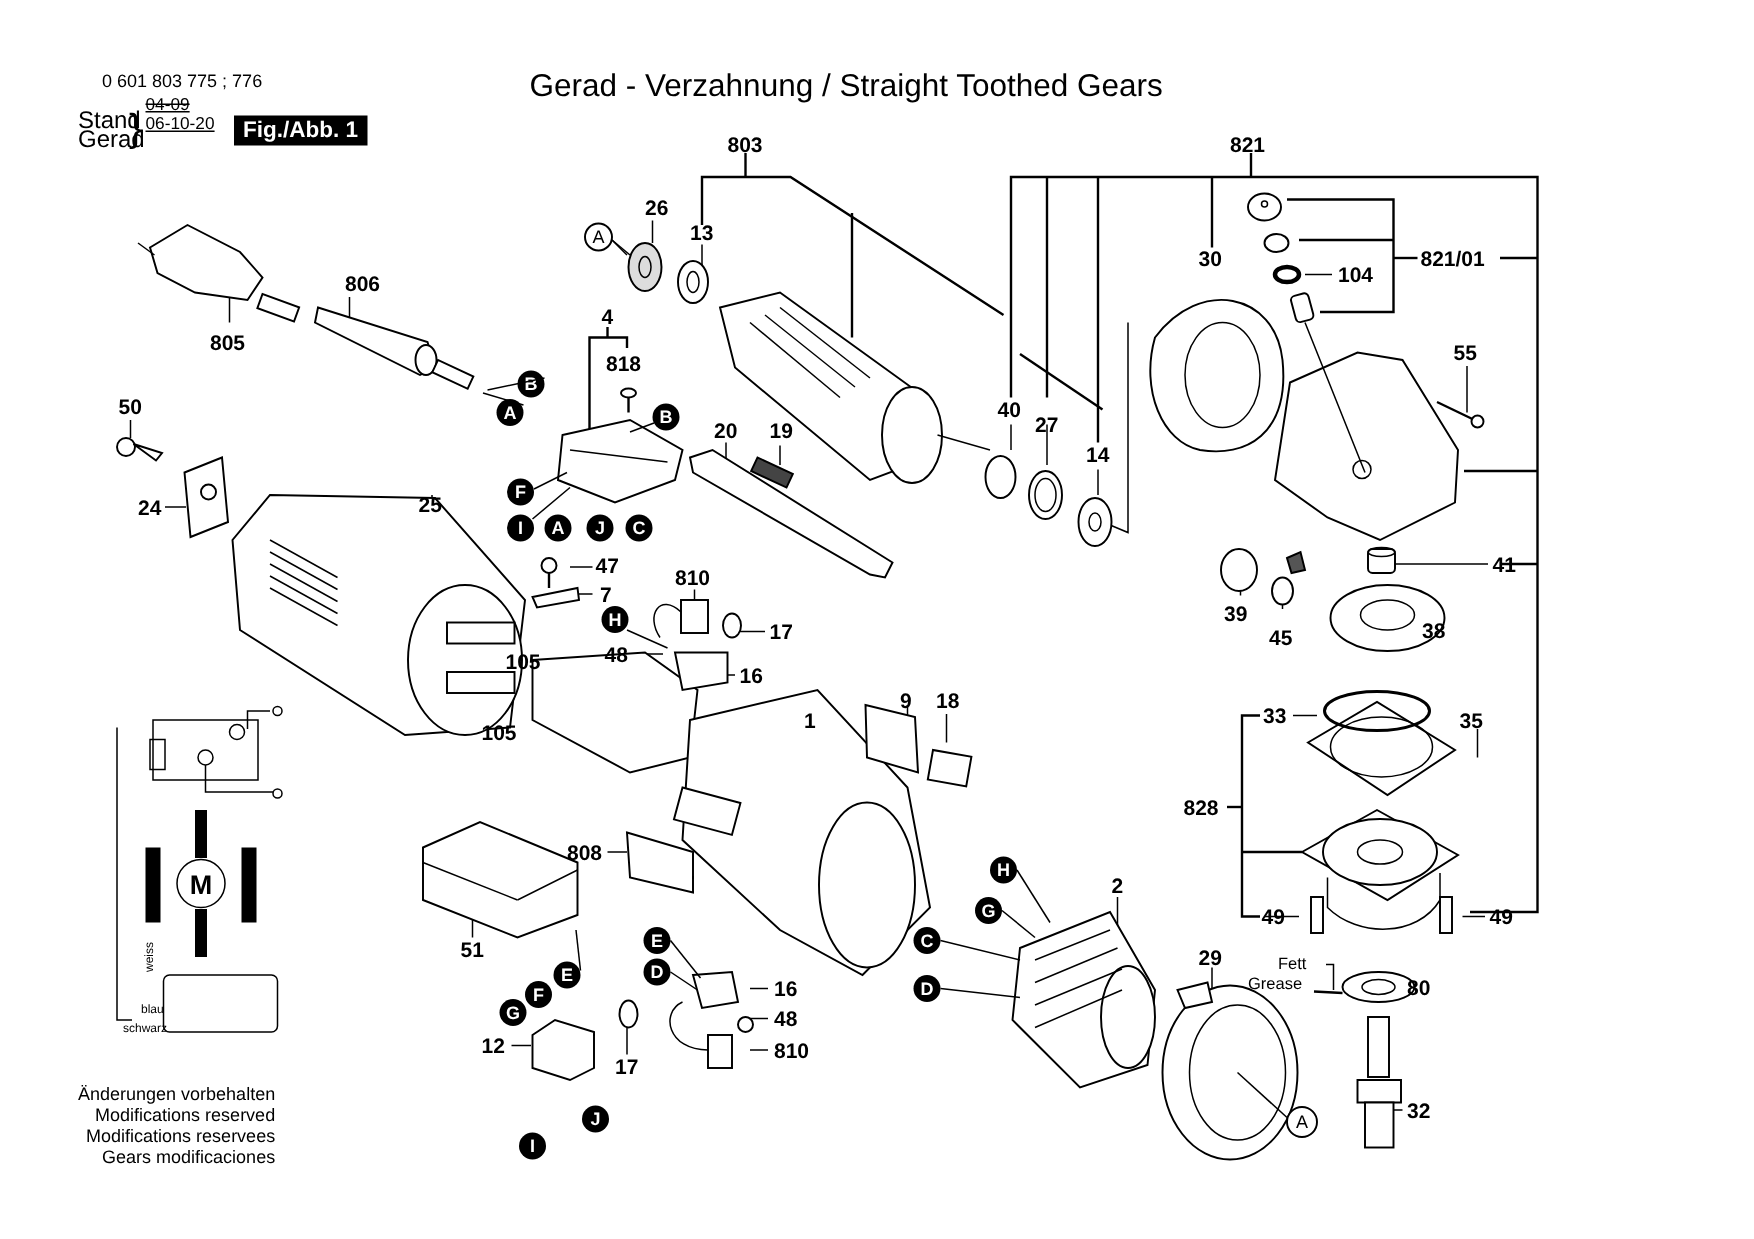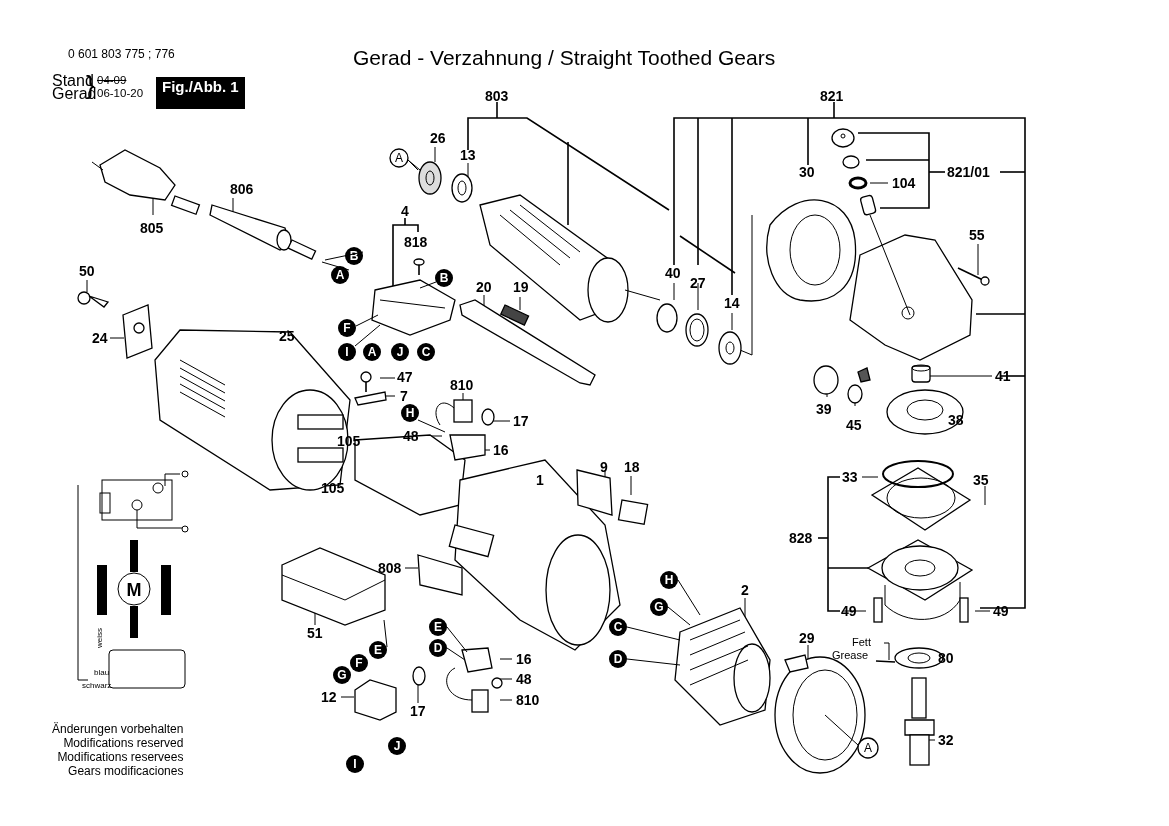--- a/index.html
+++ b/index.html
@@ -1,24 +1,24 @@
 <!DOCTYPE html>
 <html><head>
 <meta charset="utf-8">
 <style>
   html, body { margin: 0; padding: 0; background: #ffffff; }
   body { width: 1169px; height: 826px; position: relative; overflow: hidden;
          font-family: "Liberation Sans", sans-serif; color: #000; }
   .hdr-num { position: absolute; left: 52px; top: 47px; font-size: 12px; margin-left: 16px; }
   .stand { position: absolute; left: 52px; top: 74px; font-size: 16px; line-height: 13px; }
   .brace { position: absolute; left: 86px; top: 72px; font-size: 26px; line-height: 26px; font-weight: 300; }
-  .dates { position: absolute; left: 97px; top: 74px; font-size: 11.5px; line-height: 13px; }
+  .dates { position: absolute; left: 97px; top: 64px; font-size: 11.5px; line-height: 13px; text-decoration: underline; }
   .dates .old { text-decoration: line-through; }
   .figbadge { position: absolute; left: 156px; top: 77px; background: #000; color: #fff;
-              font-weight: bold; font-size: 15px; padding: 1px 6px 14px 6px; line-height: 17px; }
+              font-weight: bold; font-size: 15px; padding: 1px 6px 2px 6px; line-height: 17px; }
   .title { position: absolute; left: 353px; top: 46px; font-size: 21px; font-weight: normal; white-space: nowrap; }
   .mods { position: absolute; left: 52px; top: 722px; font-size: 12px; line-height: 14px; text-align: right; }
   .mods div { white-space: nowrap; }
   svg#diagram { position: absolute; left: 0; top: 0; }
   svg text { font-family: "Liberation Sans", sans-serif; }
   .pn { font-size: 14px; font-weight: bold; fill: #000; }
   .ln { stroke: #000; stroke-width: 1.6; fill: none; }
   .thin { stroke: #000; stroke-width: 1; fill: none; }
   .part { stroke: #000; stroke-width: 1.3; fill: #fff; }
   .callout-black circle { fill: #000; }

